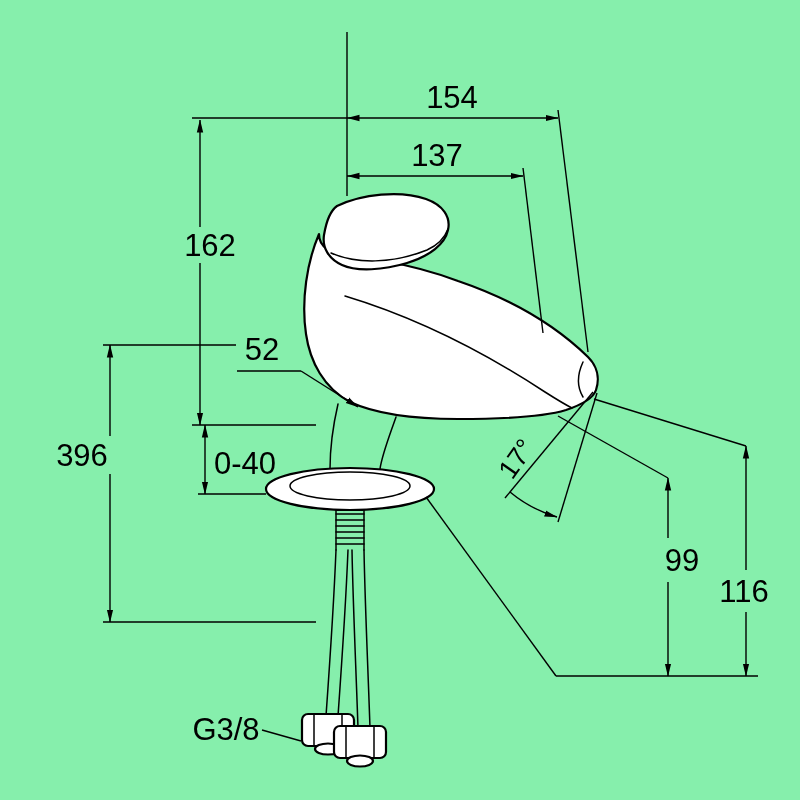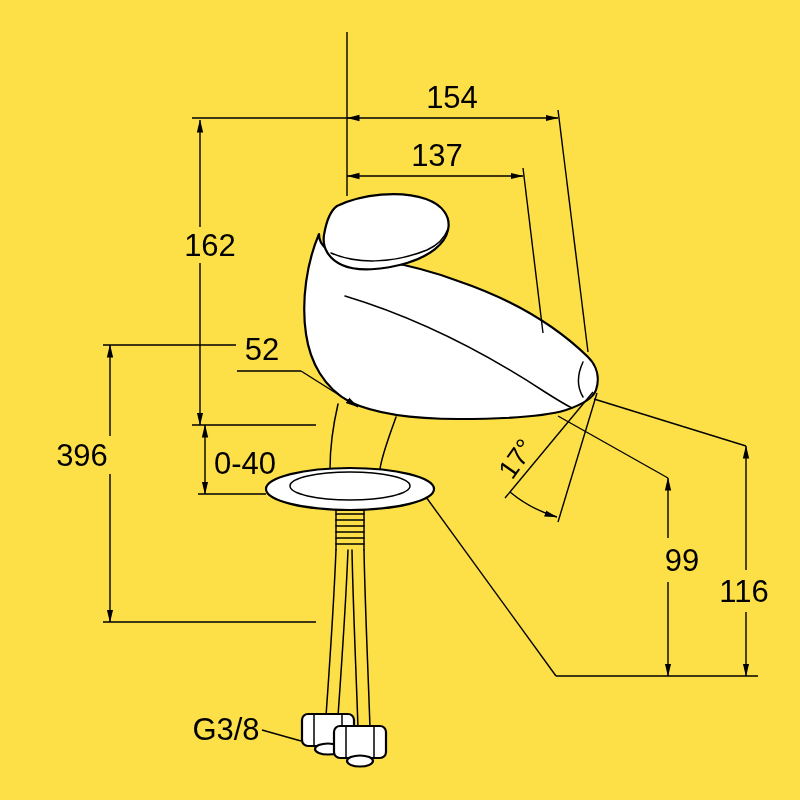--- a/index.html
+++ b/index.html
@@ -1,16 +1,16 @@
 <!DOCTYPE html>
 <html><head>
 <meta charset="utf-8">
 <style>
   html,body{margin:0;padding:0;background:#ffffff;}
-  .canvas{width:800px;height:800px;background:#fde047;position:relative;overflow:hidden;}
+  .canvas{width:800px;height:800px;background:#86efac;position:relative;overflow:hidden;}
   svg{display:block;}
   .fig{fill:#ffffff;stroke:#000000;stroke-width:2.2;stroke-linejoin:round;stroke-linecap:round;}
   .fig2{fill:none;stroke:#000000;stroke-width:1.5;stroke-linecap:round;}
   .dim{fill:none;stroke:#000000;stroke-width:1.4;stroke-linecap:butt;}
   .lbl{font-family:"Liberation Sans",sans-serif;font-size:31px;fill:#000000;text-anchor:middle;}
   .lbl-sm{font-size:27px;}
 </style>
 </head>
 <body>
 

